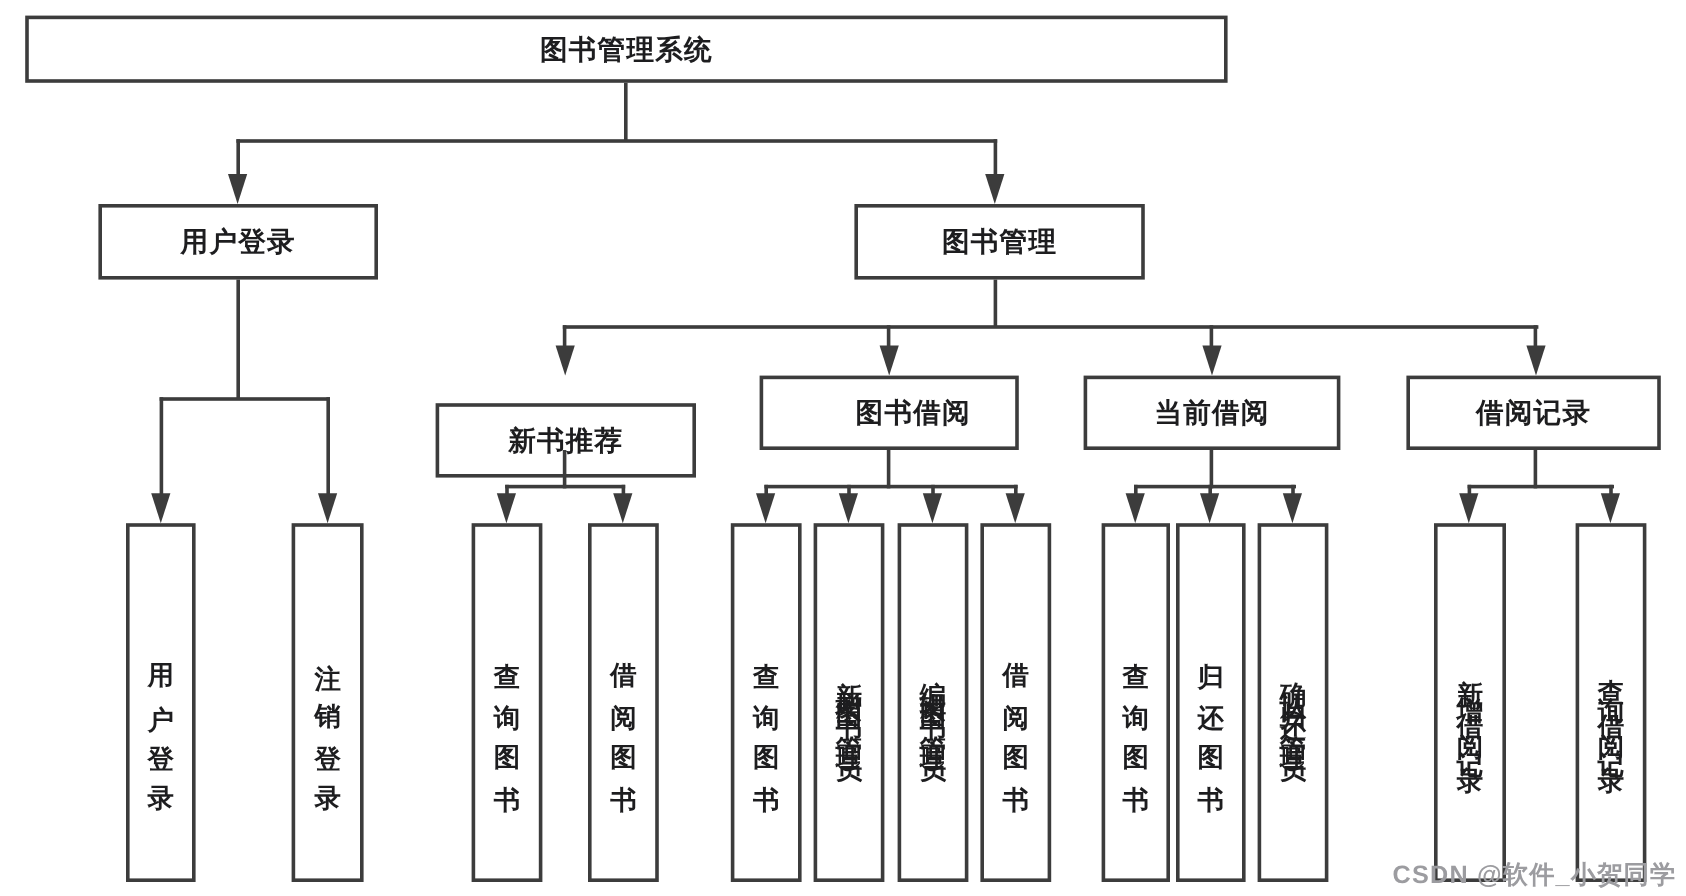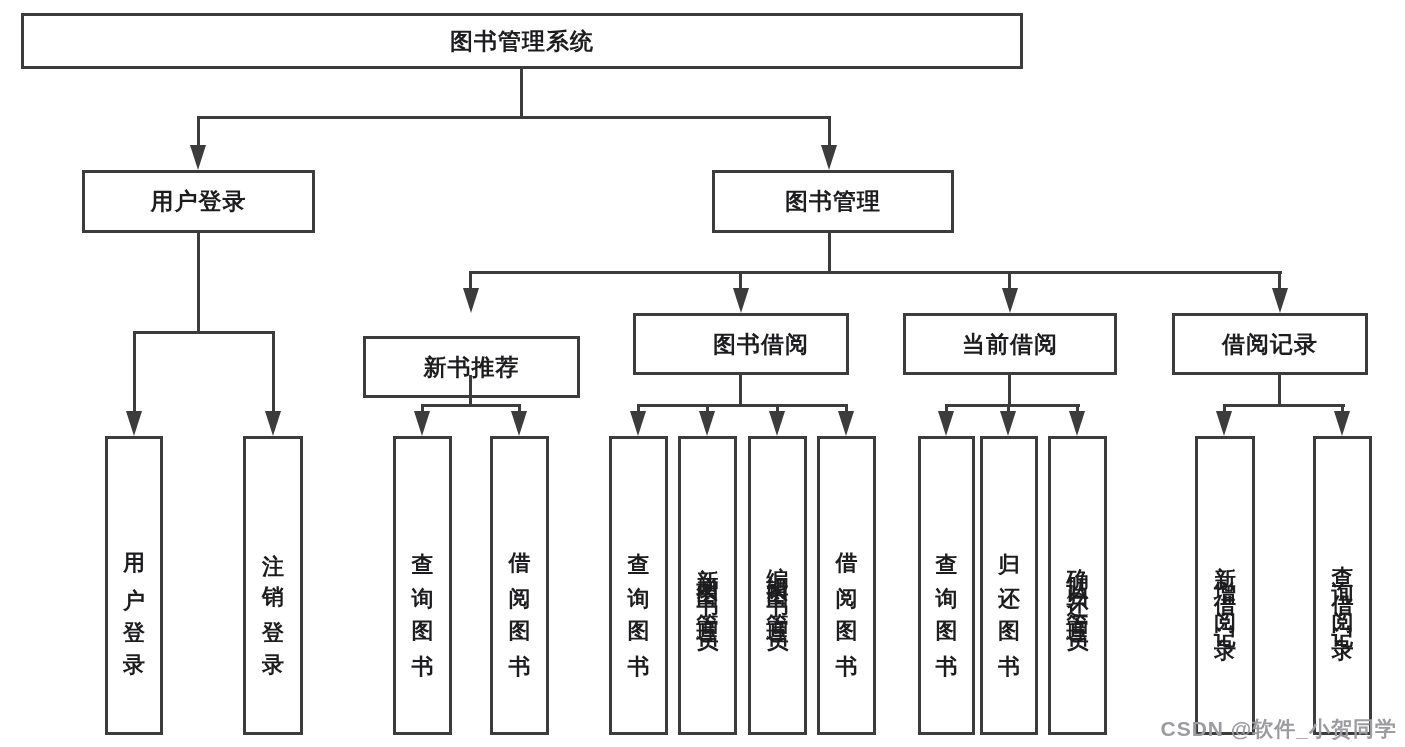--- a/index.html
+++ b/index.html
@@ -74,21 +74,21 @@
 
   <div class="node h" style="left:363px;top:313px;width:217px;height:62px;margin-top:23px;">
     <span>新书推荐</span>
   </div>
   <div class="node h" style="left:633px;top:313px;width:216px;height:62px;padding-left:40px;">
     <span>图书借阅</span>
   </div>
   <div class="node h" style="left:903px;top:313px;width:214px;height:62px;">
     <span>当前借阅</span>
   </div>
-  <div class="node h" style="left:1172px;top:313px;width:196px;height:62px;">
+  <div class="node h" style="left:1172px;top:313px;width:212px;height:62px;">
     <span>借阅记录</span>
   </div>
 
   <div class="ln" style="left:469px;top:375px;width:3px;height:32px;"></div>
   <div class="ln" style="left:421px;top:404px;width:100px;height:3px;"></div>
   <div class="ln" style="left:421px;top:404px;width:3px;height:8px;"></div>
   <div class="arr" style="left:414px;top:411px;"></div>
   <div class="ln" style="left:518px;top:404px;width:3px;height:8px;"></div>
   <div class="arr" style="left:511px;top:411px;"></div>
 

